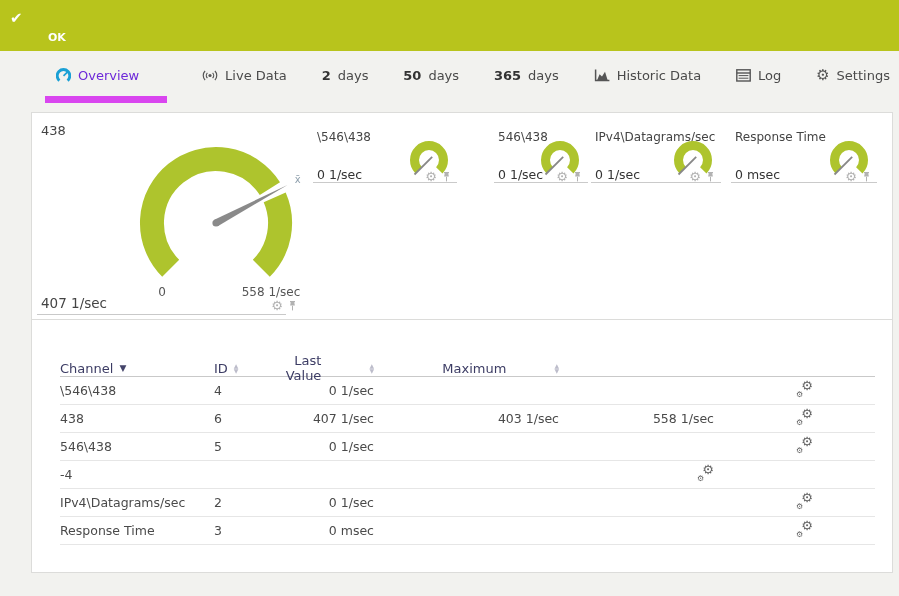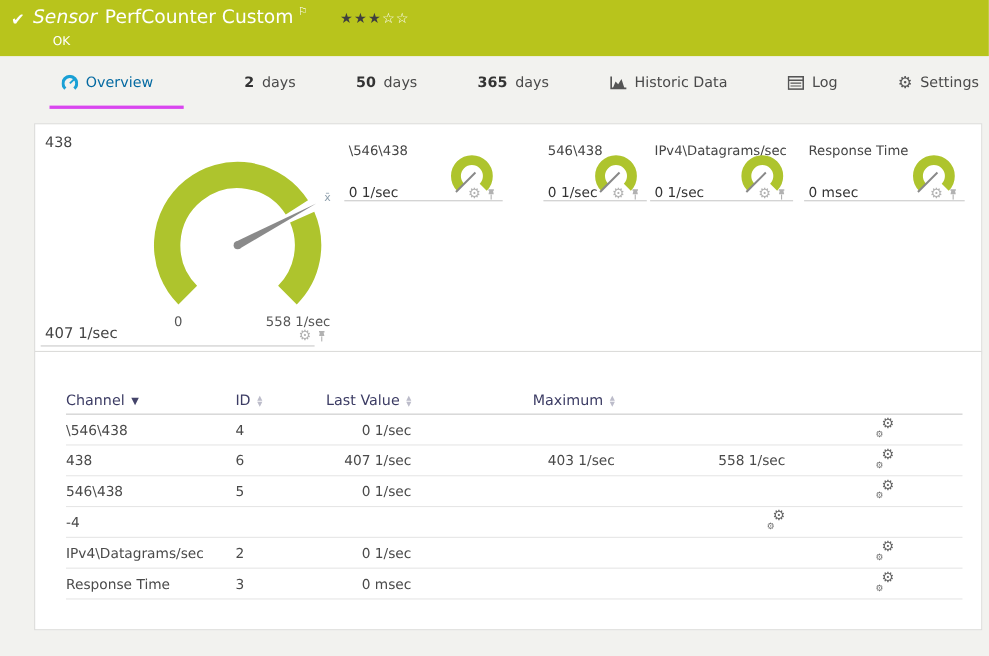--- a/index.html
+++ b/index.html
@@ -12,30 +12,30 @@
   }
   
   .greenbar { position:absolute; left:0; top:0; width:899px; height:51px; background:#b8c41c; }
   .check { position:absolute; left:10px; top:9px; font-size:15px; color:#fff; }
   .titlerow { position:absolute; left:30px; top:6px; font-size:17px; color:#fff; white-space:nowrap; }
   .kind { font-style:italic; margin-right:7px; }
   .flag { font-size:10px; vertical-align:super; margin-left:4px; color:#fff; }
   .stars { margin-left:24px; font-size:13px; letter-spacing:1px; }
   .star-filled { color:#3f3f3f; }
   .star-empty { color:#ffffff; }
-  .ok { position:absolute; left:48px; top:31px; font-size:11px; font-weight:normal; color:#fff; }
+  .ok { position:absolute; left:48px; top:31px; font-size:11px; font-weight:bold; color:#fff; }
 
   
   .tabbar { position:absolute; top:51px; left:0; width:899px; height:61px; }
   .tabs { display:flex; justify-content:space-between; align-items:flex-start;
           padding:17px 9px 0 56px; }
   .tab { display:flex; align-items:center; gap:7px; font-size:13px; color:#4a4a4a;
          padding-bottom:13px; white-space:nowrap; cursor:pointer; }
   .tab .num { font-weight:bold; color:#333; }
-  .tab.active { border-bottom:3px solid #d946ef; padding-left:11px; padding-right:28px; margin-left:-11px; color:#0369a1; }
+  .tab.active { border-bottom:7px solid #d946ef; padding-left:11px; padding-right:28px; margin-left:-11px; color:#6d28d9; }
   .tab svg { display:block; }
 
   
   .panel { position:absolute; left:31px; width:862px; background:#fff; border:1px solid #dcdcda; }
   .panel.gauges { top:112px; height:210px; }
   .panel.tablepanel { top:319px; height:254px; }
 
   
   .main-tile { position:absolute; left:0; top:0; width:270px; height:100%; }
   .mt-channel { position:absolute; left:9px; top:10px; font-size:13px; color:#444; }
@@ -59,51 +59,55 @@
   .stile svg.sgauge { position:absolute; right:6px; top:24px; }
   .stile-value { position:absolute; left:4px; top:54px; font-size:12.5px; color:#333; white-space:nowrap; }
   .stile .tile-icons { right:6px; top:58px; }
   .stile .tile-sep { position:absolute; left:0; right:0; top:69px; border-top:1px solid #cacaca; }
 
   
   .thead, .trow { display:grid; grid-template-columns:154px 50px 110px 185px 155px 99px;
                   align-items:center; margin:0 17px 0 28px; }
   .thead { padding-top:33px; height:57px; border-bottom:1px solid #c9c9c9; font-size:13px; color:#3c3c64; }
   .th { display:flex; align-items:center; }
-  .th.r, .cell.r { justify-content:flex-end; text-align:right; }
+  .th.r, .cell.r { justify-content:flex-end; text-align:right;gap:42px; }
   .sort { display:inline-flex; flex-direction:column; font-size:6px; line-height:5px;
           color:#bcbcca; margin-left:6px; cursor:pointer; }
   .sarrow { font-size:9px; color:#44446a; margin-left:6px; cursor:pointer; }
   .trow { height:28px; border-bottom:1px solid #e6e6e6; font-size:12.5px; color:#4a4a4a; }
   .cell { white-space:nowrap; }
   .cell.c6 { text-align:right; }
   .rowgear { position:relative; display:inline-block; width:17px; height:15px; cursor:pointer; }
   .rowgear .g1 { position:absolute; right:0; top:-4px; font-size:13px; color:#666; }
   .rowgear .g2 { position:absolute; left:0; bottom:-2px; font-size:8px; color:#666; }
 </style>
 </head>
 <body>
 
 <header class="greenbar">
   <span class="check">✔</span>
-  <div class="titlerow">
-    <span class="kind">Sensor</span><span>PerfCounter Custom</span><span class="flag">⚐</span>
-    <span class="stars"><span class="star-filled">★★★</span><span class="star-empty">☆☆</span></span>
-  </div>
   <div class="ok">OK</div>
 </header>
 
 <nav class="tabbar">
   <div class="tabs">
     <div class="tab active">
       <svg width="15" height="15" viewBox="0 0 15 15">
         <path d="M3.4 12.6 A6.3 6.3 0 1 1 11.6 12.6" fill="none" stroke="#1aa0d5" stroke-width="2.9"></path>
         <line x1="7.5" y1="7.8" x2="11.9" y2="3.6" stroke="#1aa0d5" stroke-width="1.7"></line>
       </svg>
       <span>Overview</span>
+    </div>
+    <div class="tab">
+      <svg width="16" height="15" viewBox="0 0 16 15">
+        <circle cx="8" cy="7.5" r="1.6" fill="#555"></circle>
+        <path d="M5.4 4.9 A3.7 3.7 0 0 0 5.4 10.1 M3.1 3 A6.4 6.4 0 0 0 3.1 12" fill="none" stroke="#555" stroke-width="1.2"></path>
+        <path d="M10.6 4.9 A3.7 3.7 0 0 1 10.6 10.1 M12.9 3 A6.4 6.4 0 0 1 12.9 12" fill="none" stroke="#555" stroke-width="1.2"></path>
+      </svg>
+      <span>Live Data</span>
     </div>
     <div class="tab">
       <span class="num">2</span>
       <span>days</span>
     </div>
     <div class="tab">
       <span class="num">50</span>
       <span>days</span>
     </div>
     <div class="tab">

